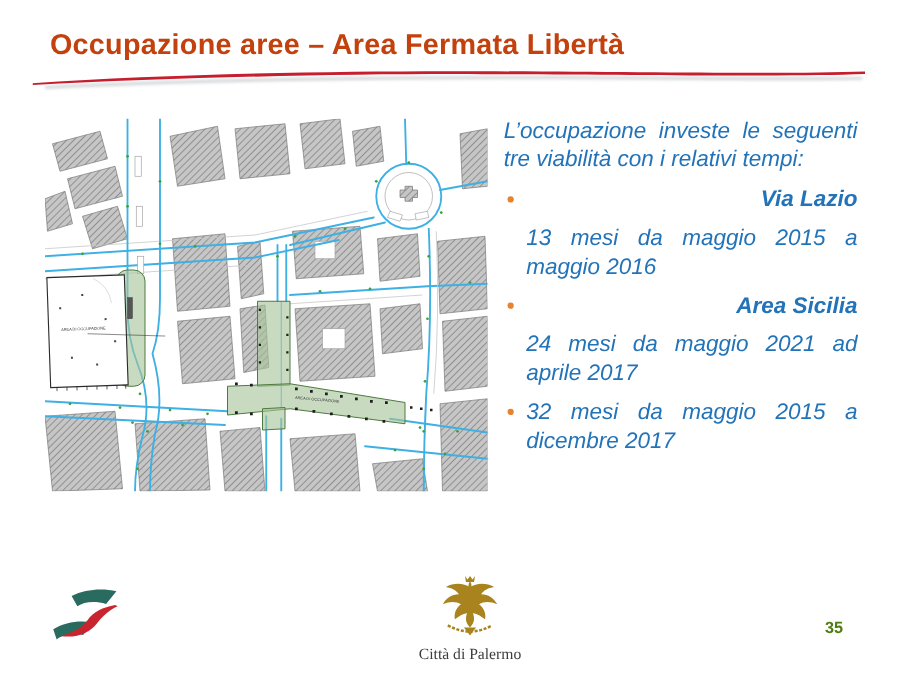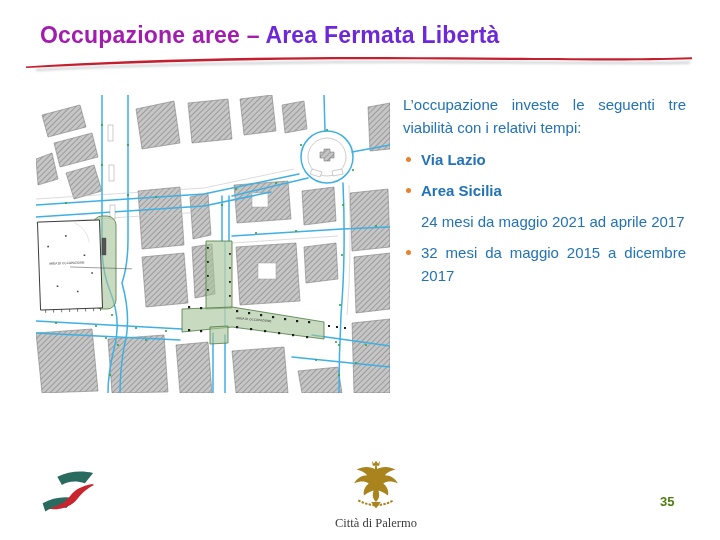--- a/index.html
+++ b/index.html
@@ -1,30 +1,30 @@
 <!DOCTYPE html>
 <html><head>
 <meta charset="utf-8">
 <style>
   html,body{margin:0;padding:0;background:#fff;}
   .slide{position:relative;width:720px;height:540px;background:#ffffff;overflow:hidden;
          font-family:"Liberation Sans",sans-serif;}
   
   .title{position:absolute;left:40px;top:22px;font-size:23px;font-weight:bold;
          white-space:nowrap;letter-spacing:.2px;}
-  .title .pfx{color:#a21caf;}
-  .title .hl{color:#6d28d9;text-align:center;}
+  .title .pfx{color:#c2410c;}
+  .title .hl{color:#c2410c;text-align:center;}
   .swoosh{position:absolute;left:26px;top:54px;}
   
   .map{position:absolute;left:36px;top:95px;width:354px;height:298px;}
   
   .content{position:absolute;left:403px;top:93px;width:283px;color:#2273B8;
-           font-size:15px;line-height:23px;}
+           font-size:18px;line-height:23px;font-style:italic;}
   .intro{text-align:justify;margin:0 0 9px 0;}
-  .li{position:relative;margin:8px 0;padding-left:18px;font-weight:bold;}
+  .li{position:relative;margin:8px 0;padding-left:18px;font-weight:bold;text-align:right;}
   .dot{position:absolute;left:3px;top:9px;width:5px;height:5px;border-radius:50%;background:#E8822D;}
   .dur{margin:8px 0;padding-left:18px;text-align:justify;}
   
   .fs-logo{position:absolute;left:38px;top:468px;}
   .palermo{position:absolute;left:330px;top:460px;width:92px;text-align:center;}
   .palermo-caption{font-family:"Liberation Serif",serif;font-size:12.5px;color:#3c3c3c;margin-top:6px;}
   .tecnis{position:absolute;left:594px;top:466px;width:96px;}
   .tecnis-label{font-weight:bold;font-size:18px;color:#56575b;letter-spacing:1.5px;margin-top:0;}
   .page-number{position:absolute;left:660px;top:494px;font-size:13px;font-weight:bold;color:#4d7c0f;}
   svg{display:block;}
@@ -220,20 +220,21 @@
     </svg>
   </div>
 
   <div class="content">
     <p class="intro">L’occupazione investe le seguenti tre viabilità con i relativi tempi:</p>
 
     <div class="li">
       <span class="dot"></span>
       <span>Via Lazio</span>
     </div>
+    <p class="dur">13 mesi da maggio 2015 a maggio 2016</p>
 
     <div class="li">
       <span class="dot"></span>
       <span>Area Sicilia</span>
     </div>
     <p class="dur">24 mesi da maggio 2021 ad aprile 2017</p>
 
     <div class="li">
       <span class="dot"></span>
     </div>

